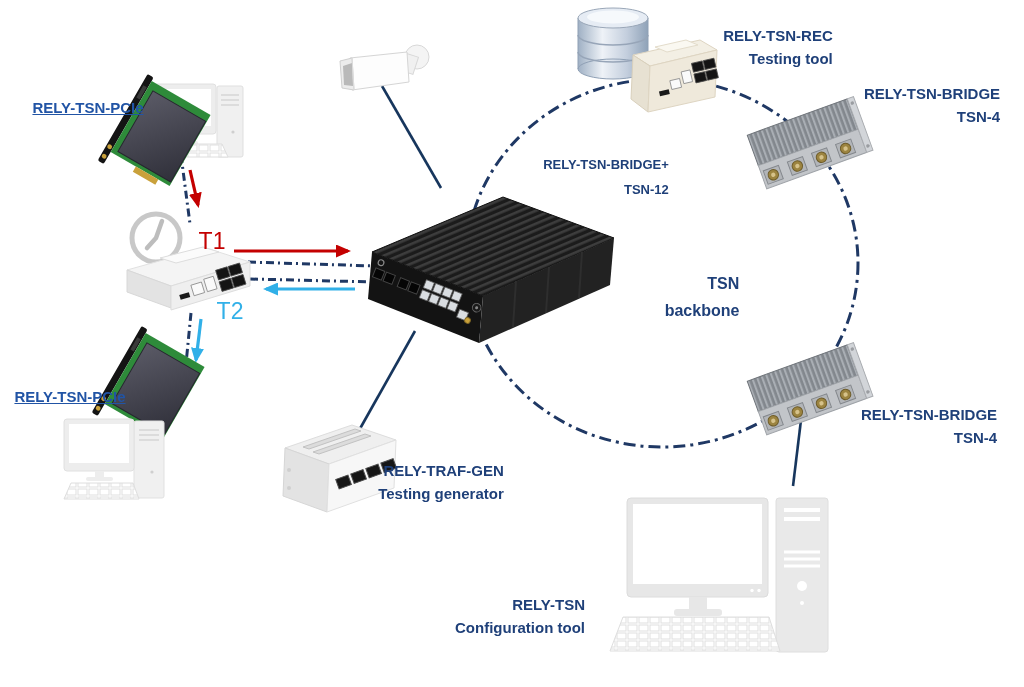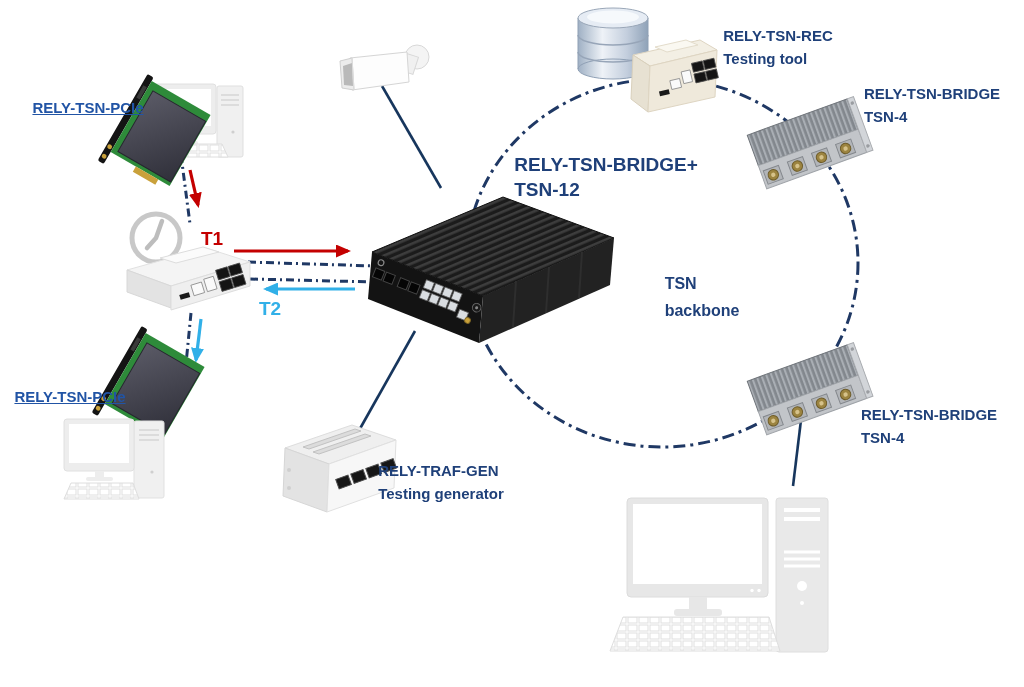--- a/index.html
+++ b/index.html
@@ -1,26 +1,26 @@
 <!DOCTYPE html>
 <html style="--navy: #1f4079; --blue: #2154a5; --red: #c40000; --cyan: #31b0e8;"><head>
 <meta charset="utf-8">
 <style>
   html,body{margin:0;padding:0;background:#fff;}
   #stage{position:relative;width:1024px;height:687px;background:#fff;overflow:hidden;
          font-family:"Liberation Sans",sans-serif;}
   #scene{position:absolute;left:0;top:0;}
-  .lbl{position:absolute;transform:translateX(-50%);text-align:left;font-weight:bold;
+  .lbl{position:absolute;transform:translateX(-50%);text-align:right;font-weight:bold;
        font-size:15px;line-height:23px;white-space:nowrap;color:var(--navy,#1f4079);}
   .lbl.blue{color:var(--blue,#2154a5);text-decoration:underline;}
-  .lbl.big{font-size:19px;line-height:25px;}
+  .lbl.big{font-size:13px;line-height:25px;}
   .lbl.huge{font-size:16px;line-height:27px;}
-  .tag{position:absolute;transform:translateX(-50%);font-weight:bold;font-size:19px;white-space:nowrap;}
+  .tag{position:absolute;transform:translateX(-50%);font-weight:normal;font-size:23px;white-space:nowrap;}
   .tag.red{color:var(--red,#c40000);}
-  .tag.cyan{color:var(--cyan,#31b0e8);margin-left:40px;}
+  .tag.cyan{color:var(--cyan,#31b0e8);}
 </style>
 </head>
 <body>
 
 <div id="stage">
 
 <svg id="scene" width="1024" height="687" viewBox="0 0 1024 687">
   <defs>
     <marker id="ah-red" markerUnits="userSpaceOnUse" markerWidth="15" markerHeight="13" refX="12" refY="6.5" orient="auto">
           <path d="M0,0L15,6.5L0,13z" fill="#c40000"></path>
@@ -310,18 +310,20 @@
   <div>TSN</div>
   <div>backbone</div>
 </div>
 
 <div class="lbl" style="left:441px;top:459px">
   <div>RELY-TRAF-GEN</div>
   <div>Testing generator</div>
 </div>
 
 <div class="lbl" style="left:520px;top:593px">
+  <div>RELY-TSN</div>
+  <div>Configuration tool</div>
 </div>
 
 <div class="tag red" style="left:212px;top:228px">T1</div>
 <div class="tag cyan" style="left:230px;top:298px">T2</div>
 
 </div>
 
 </body></html>

